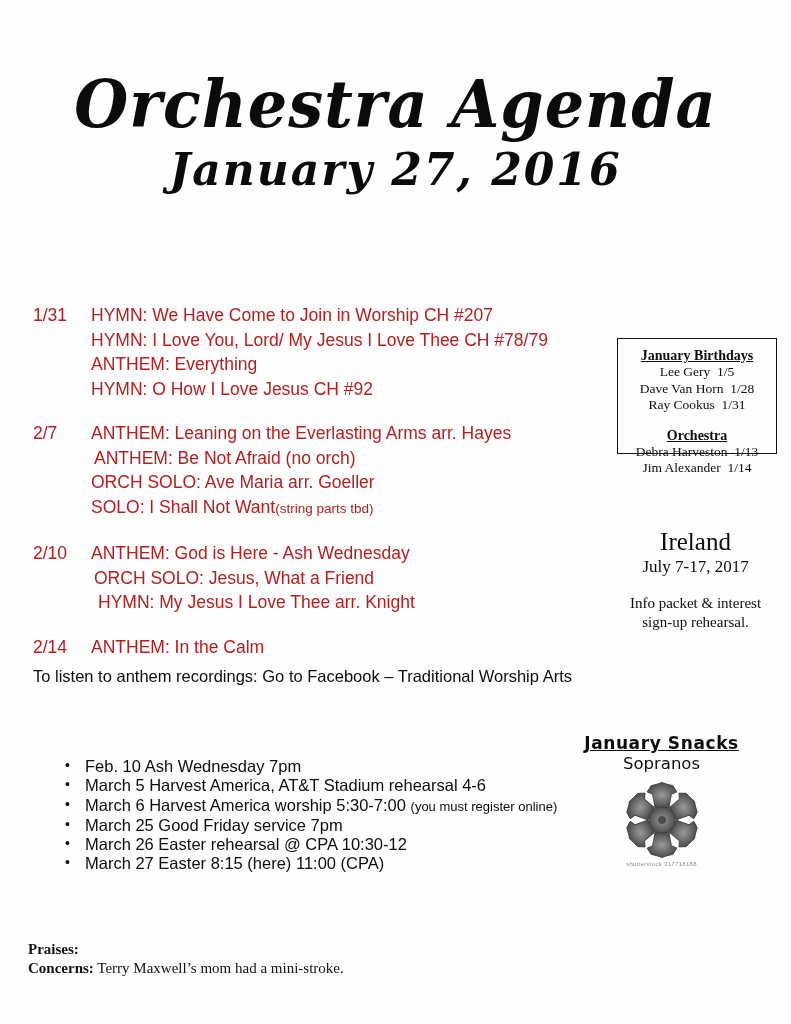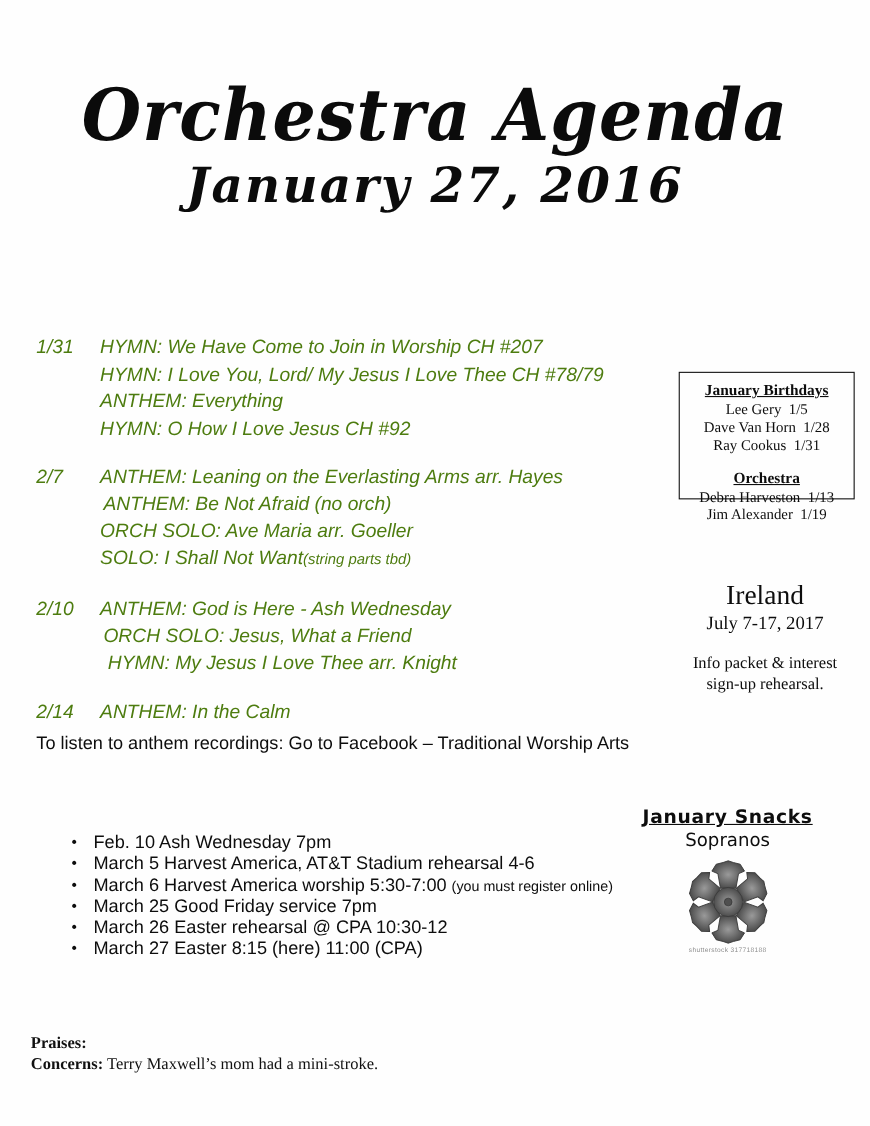--- a/index.html
+++ b/index.html
@@ -61,22 +61,21 @@
     top: 303px;
     width: 560px;
   }
   .agenda-group {
     margin-bottom: 20px;
   }
   .agenda-line {
     font-size: 17.5px;
     line-height: 24.5px;
     white-space: nowrap;
-    color: #4d7c0f;
-    font-style: italic;
+    color: #b91c1c;
   }
   .agenda-line .date {
     display: inline-block;
     width: 58px;
     vertical-align: top;
   }
   .agenda-line .entry {
     display: inline-block;
     vertical-align: top;
   }
@@ -297,21 +296,21 @@
     <div class="bb-heading">January Birthdays</div>
     <div id="bb-people">
         <div class="bb-row"><span>Lee Gery</span>&nbsp;&nbsp;<span>1/5</span></div>
         <div class="bb-row"><span>Dave Van Horn</span>&nbsp;&nbsp;<span>1/28</span></div>
         <div class="bb-row"><span>Ray Cookus</span>&nbsp;&nbsp;<span>1/31</span></div>
       </div>
     <div class="bb-gap"></div>
     <div class="bb-heading">Orchestra</div>
     <div id="bb-orch">
         <div class="bb-row"><span>Debra Harveston</span>&nbsp;&nbsp;<span>1/13</span></div>
-        <div class="bb-row"><span>Jim Alexander</span>&nbsp;&nbsp;<span>1/19</span></div>
+        <div class="bb-row"><span>Jim Alexander</span>&nbsp;&nbsp;<span>1/14</span></div>
       </div>
   </div>
 
   <div class="ireland">
     <div class="ireland-title">Ireland</div>
     <div class="ireland-dates">July 7-17, 2017</div>
     <div class="ireland-note">
       <div>Info packet &amp; interest</div>
       <div>sign-up rehearsal.</div>
     </div>

